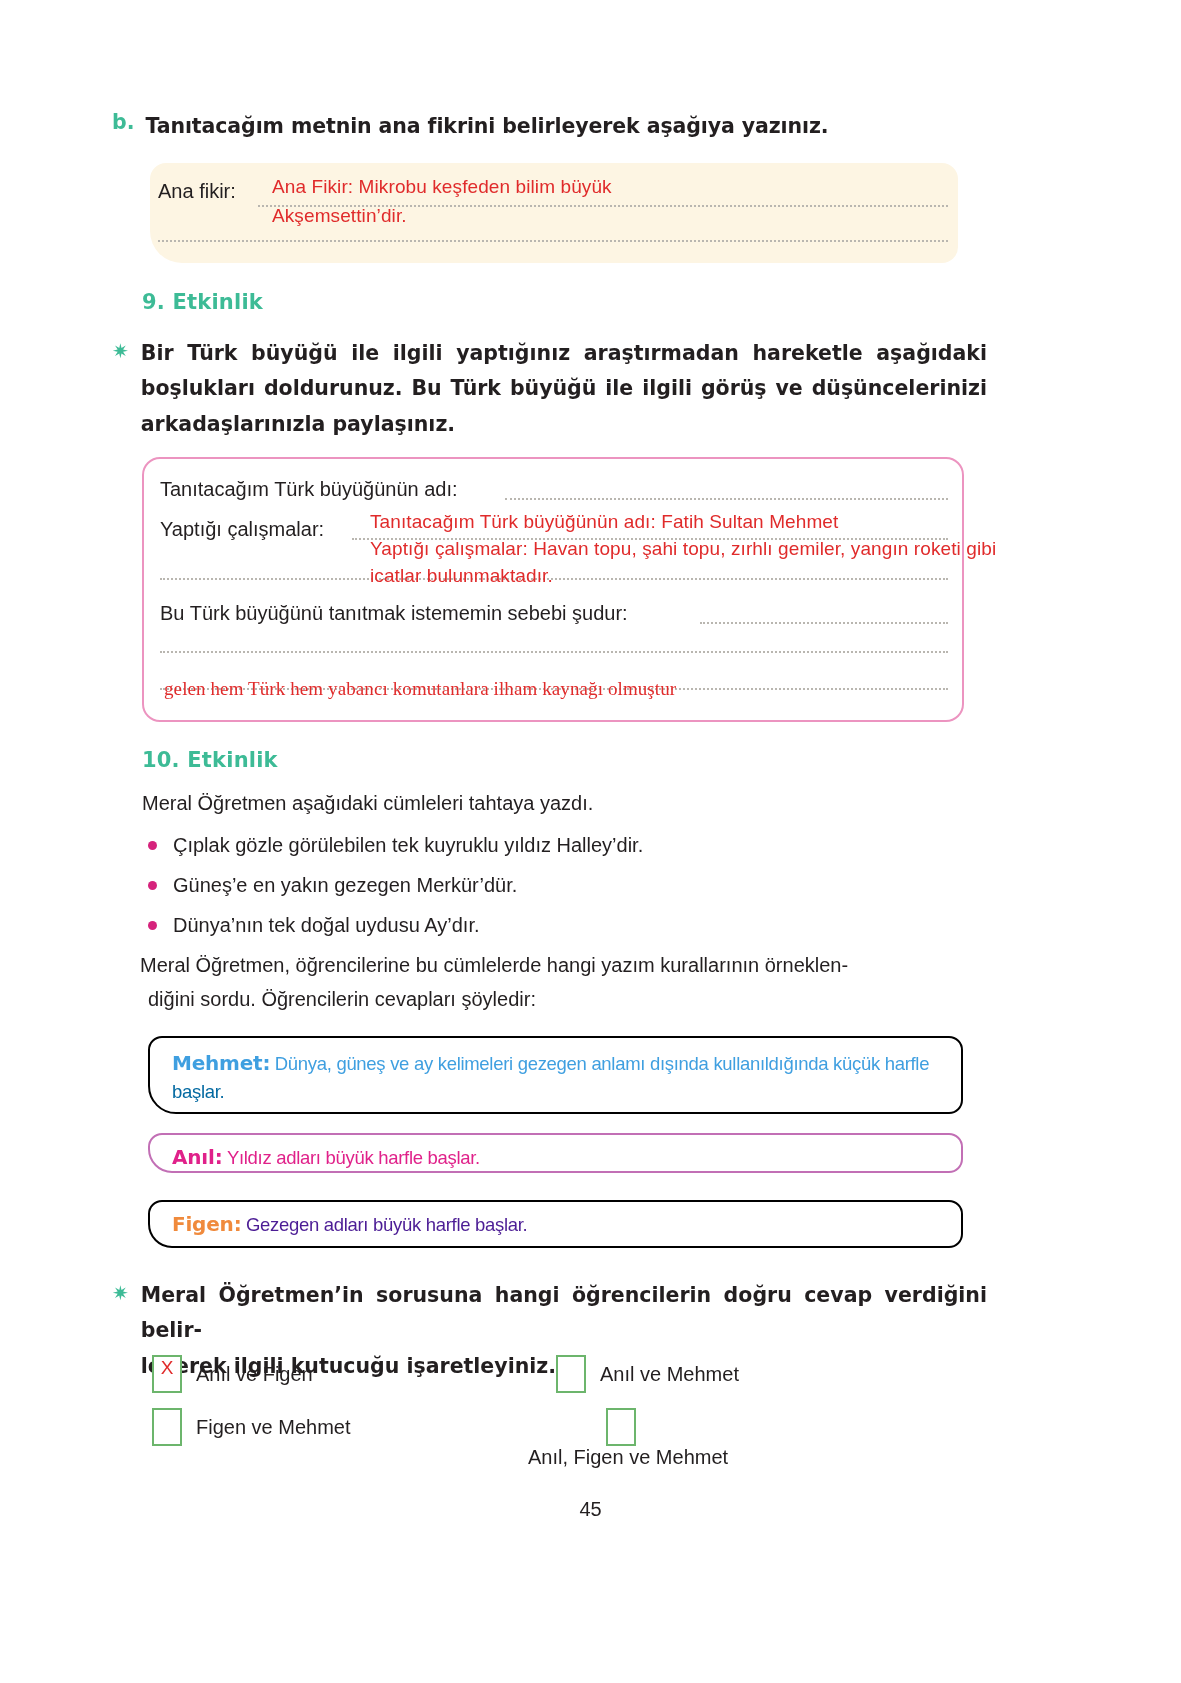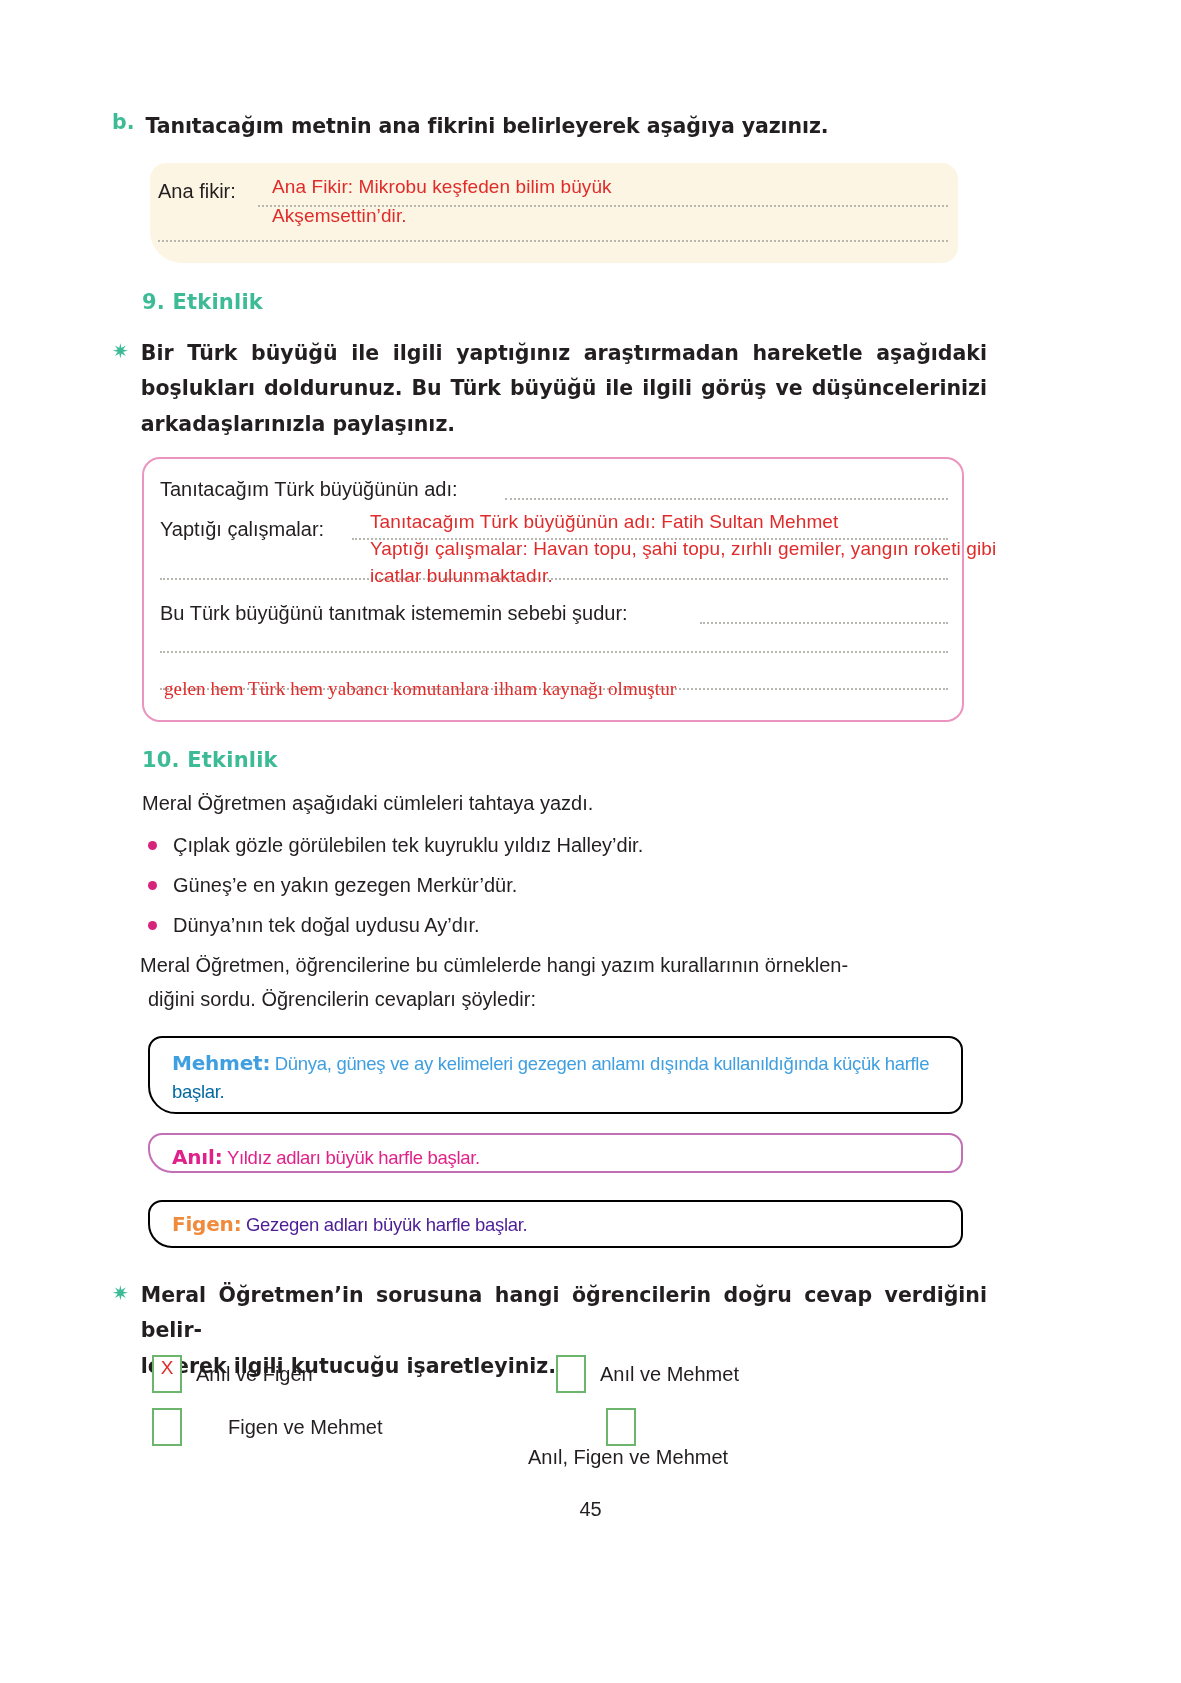--- a/index.html
+++ b/index.html
@@ -325,21 +325,21 @@
     <span class="cb-label">Anıl ve Figen</span>
   </div>
 
   <div class="cb-row" style="left:528px; top:1355px;margin-left:28px;">
     <span class="cb">
       <span class="mark"></span>
     </span>
     <span class="cb-label">Anıl ve Mehmet</span>
   </div>
 
-  <div class="cb-row" style="left:152px; top:1408px;gap:32px;">
+  <div class="cb-row" style="left:152px; top:1408px;">
     <span class="cb">
       <span class="mark"></span>
     </span>
     <span class="cb-label">Figen ve Mehmet</span>
   </div>
 
   <div class="cb-row" style="left:528px; top:1408px;flex-direction:column;">
     <span class="cb">
       <span class="mark"></span>
     </span>

